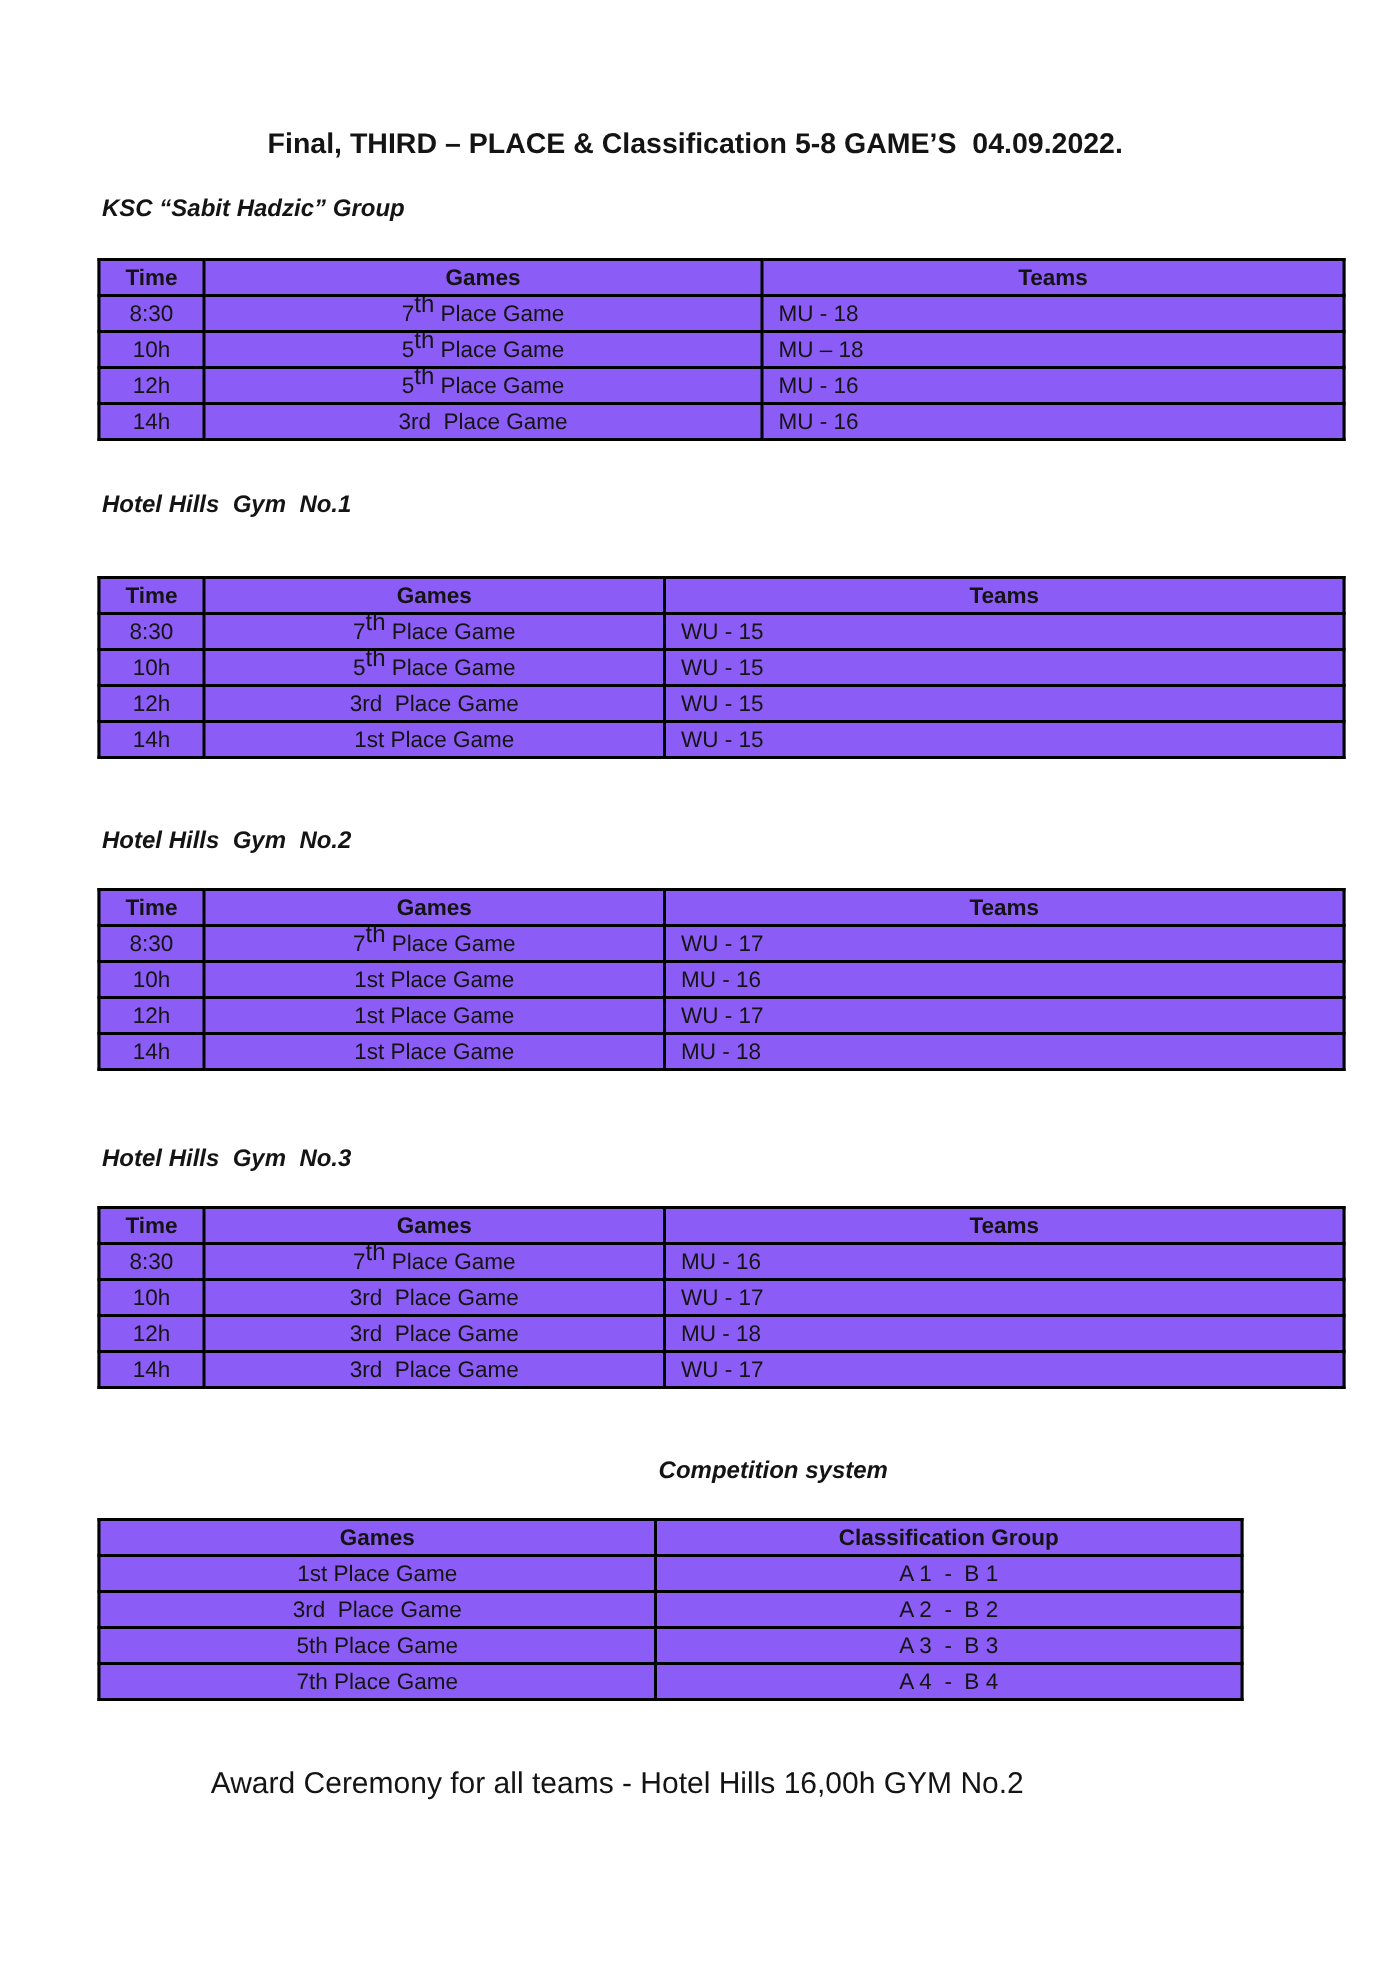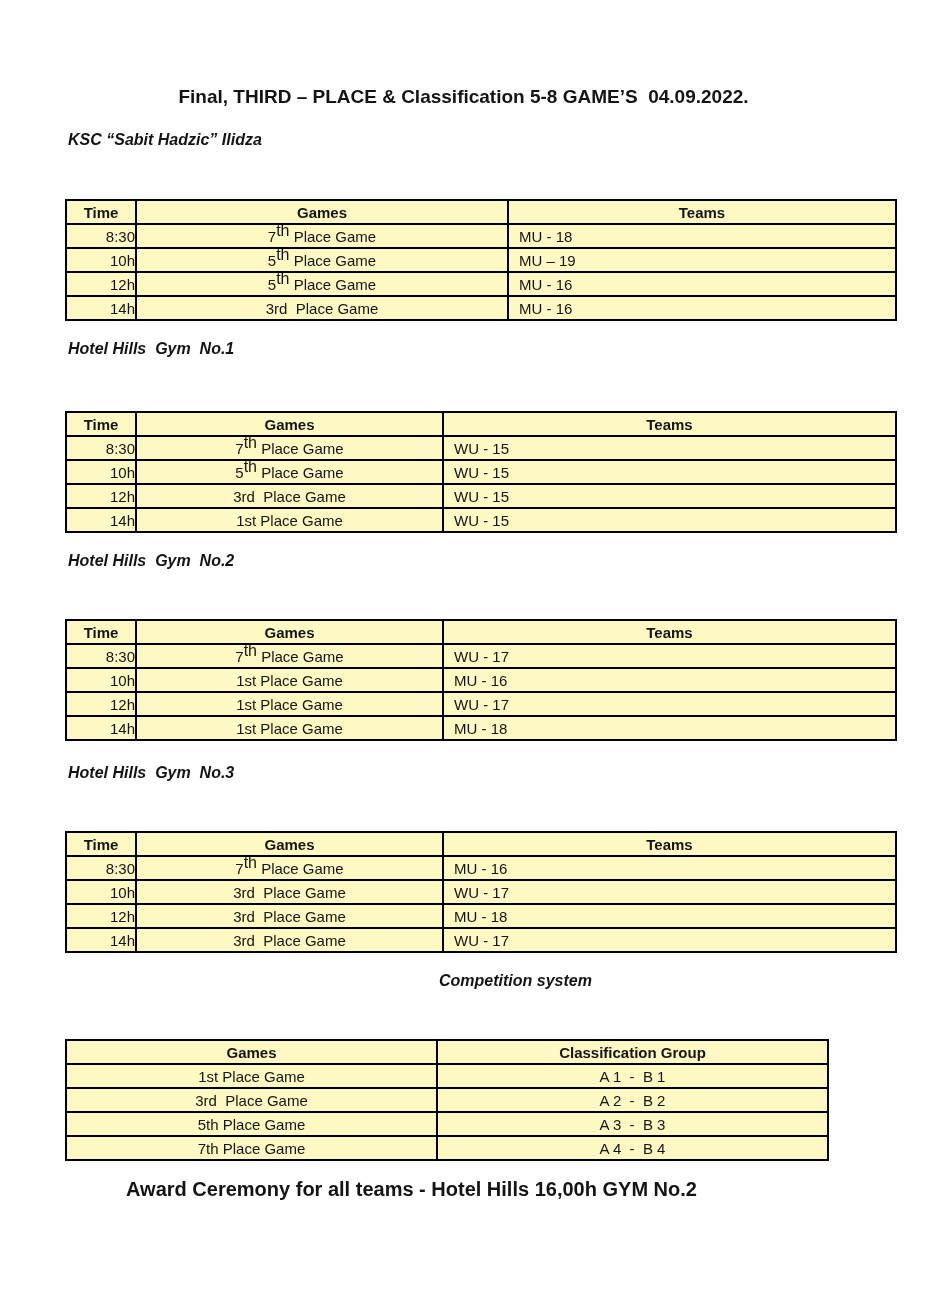--- a/index.html
+++ b/index.html
@@ -37,91 +37,90 @@
     font-size: 16px;
     font-weight: bold;
     font-style: italic;
     white-space: pre;
     margin-left: 40px;
   }
   .award {
     top: 1178px; left: 0; width: 823px;
     text-align: center;
     font-size: 20px;
-    font-weight: bold;
+    font-weight: normal;
     white-space: pre;
   }
 
   table {
     border-collapse: collapse;
     table-layout: fixed;
-    background: #fef9c3;
-    margin-top: 27px;
+    background: #8b5cf6;
   }
   th, td {
     border: 2px solid #000000;
     font-size: 15px;
     height: 22px;
     padding: 0;
     white-space: pre;
     overflow: hidden;
     color: #141414;
   }
   th { font-weight: bold; text-align: center; }
-  td.time-cell  { text-align: right; }
+  td.time-cell  { text-align: center; }
   td.game-cell  { text-align: center; }
   td.teams-cell { text-align: left; padding-left: 10px; }
   td.group-cell { text-align: center; }
   td.cgame-cell { text-align: center; }
   sup { font-size: 16px; line-height: 0; }
 </style>
 </head>
 <body>
 
 <div class="page">
 
   <div class="abs doc-title">Final, THIRD – PLACE &amp; Classification 5-8 GAME’S  04.09.2022.</div>
 
-  <div class="abs venue-label" style="top:131px;">KSC “Sabit Hadzic” Ilidza</div>
+  <div class="abs venue-label" style="top:131px;">KSC “Sabit Hadzic” Group</div>
   <table class="abs" style="top:172px; left:65px; width:830px;">
     <colgroup>
         <col style="width:70px">
         <col style="width:372px">
         <col style="width:388px">
       </colgroup>
     <tbody>
         <tr>
       <th>Time</th>
       <th>Games</th>
       <th>Teams</th>
     </tr>
     <tr>
       <td class="time-cell">8:30</td>
       <td class="game-cell"><span>7</span><sup>th</sup><span> Place Game</span></td>
       <td class="teams-cell">MU - 18</td>
     </tr>
     <tr>
       <td class="time-cell">10h</td>
       <td class="game-cell"><span>5</span><sup>th</sup><span> Place Game</span></td>
-      <td class="teams-cell">MU – 19</td>
+      <td class="teams-cell">MU – 18</td>
     </tr>
     <tr>
       <td class="time-cell">12h</td>
       <td class="game-cell"><span>5</span><sup>th</sup><span> Place Game</span></td>
       <td class="teams-cell">MU - 16</td>
     </tr>
     <tr>
       <td class="time-cell">14h</td>
       <td class="game-cell"><span>3rd</span><sup></sup><span>  Place Game</span></td>
       <td class="teams-cell">MU - 16</td>
     </tr>
   </tbody>
     </table>
 
-  <div class="abs venue-label" style="top:340px;">Hotel Hills  Gym  No.1</div>
+  <div class="abs venue-label" style="top:328px;">Hotel Hills  Gym  No.1</div>
   <table class="abs" style="top:384px; left:65px; width:830px;">
     <colgroup>
         <col style="width:70px">
         <col style="width:307px">
         <col style="width:453px">
       </colgroup>
     <tbody>
         <tr>
       <th>Time</th>
       <th>Games</th>

